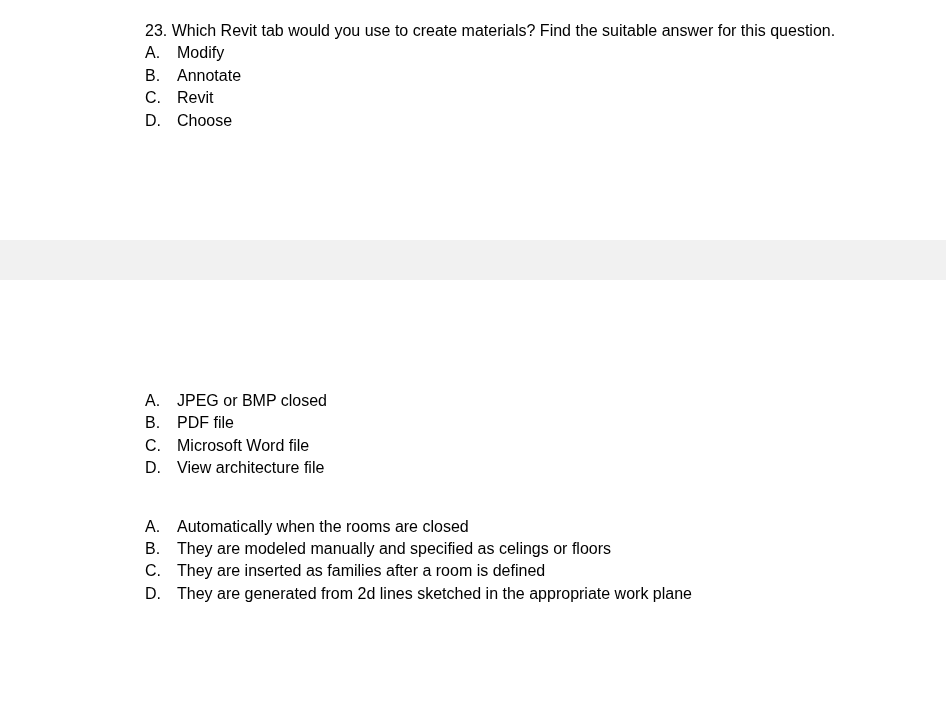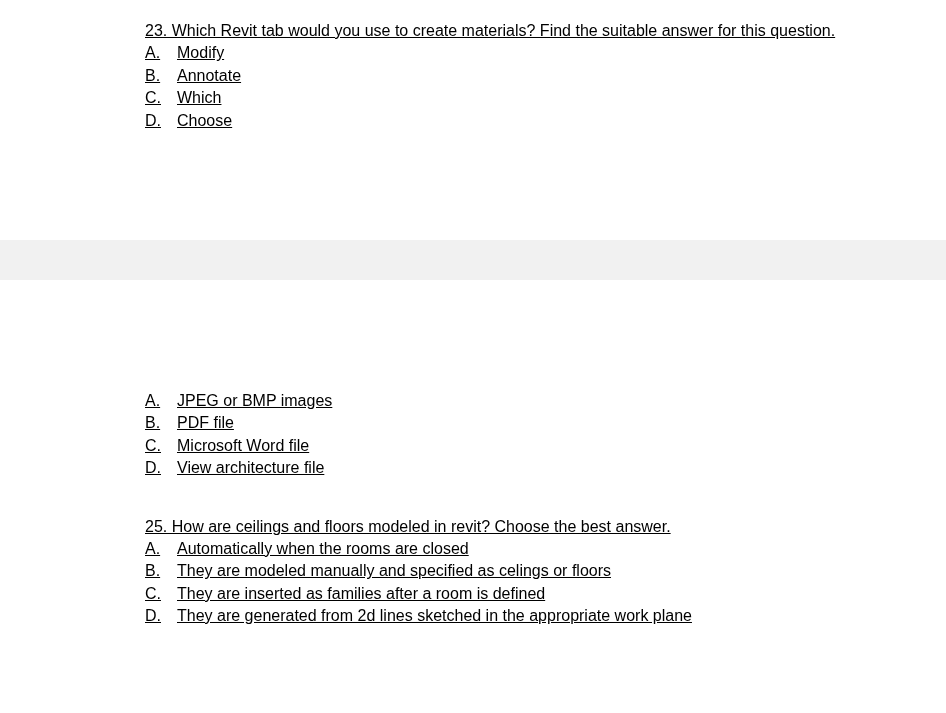--- a/index.html
+++ b/index.html
@@ -23,21 +23,20 @@
       background: #f1f1f1;
       height: 40px;
     }
     .section-bottom {
       background: #fff;
       padding: 110px 0 30px 0;
     }
     .content {
       padding-left: 145px;
       padding-right: 60px;
-      text-decoration: underline;
     }
     .question-block {
       margin-bottom: 18px;
     }
     .question-text {
       margin-bottom: 0;
     }
     .option-row {
       display: flex;
     }
@@ -63,60 +62,59 @@
       <div class="option-row">
         <span class="option-letter">A.</span>
         <span class="option-text">Modify</span>
       </div>
       <div class="option-row">
         <span class="option-letter">B.</span>
         <span class="option-text">Annotate</span>
       </div>
       <div class="option-row">
         <span class="option-letter">C.</span>
-        <span class="option-text">Which</span>
+        <span class="option-text">Revit</span>
       </div>
       <div class="option-row">
         <span class="option-letter">D.</span>
         <span class="option-text">Choose</span>
       </div>
     </div>
 
 
   </div>
 </div>
 
 <div class="section-gap"></div>
 
 <div class="section-bottom">
   <div class="content">
 
     <div class="question-block">
       <div class="option-row">
         <span class="option-letter">A.</span>
-        <span class="option-text">JPEG or BMP images</span>
+        <span class="option-text">JPEG or BMP closed</span>
       </div>
       <div class="option-row">
         <span class="option-letter">B.</span>
         <span class="option-text">PDF file</span>
       </div>
       <div class="option-row">
         <span class="option-letter">C.</span>
         <span class="option-text">Microsoft Word file</span>
       </div>
       <div class="option-row">
         <span class="option-letter">D.</span>
         <span class="option-text">View architecture file</span>
       </div>
     </div>
 
     <div class="spacer-sm"></div>
 
     <div class="question-block">
-      <div class="question-text">25. How are ceilings and floors modeled in revit? Choose the best answer.</div>
       <div class="option-row">
         <span class="option-letter">A.</span>
         <span class="option-text">Automatically when the rooms are closed</span>
       </div>
       <div class="option-row">
         <span class="option-letter">B.</span>
         <span class="option-text">They are modeled manually and specified as celings or floors</span>
       </div>
       <div class="option-row">
         <span class="option-letter">C.</span>

